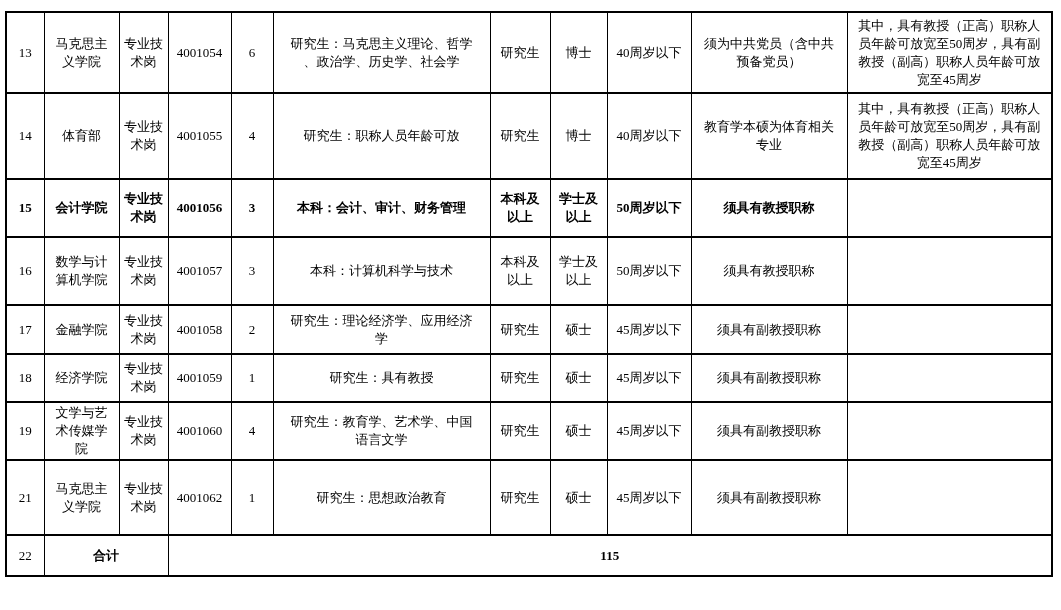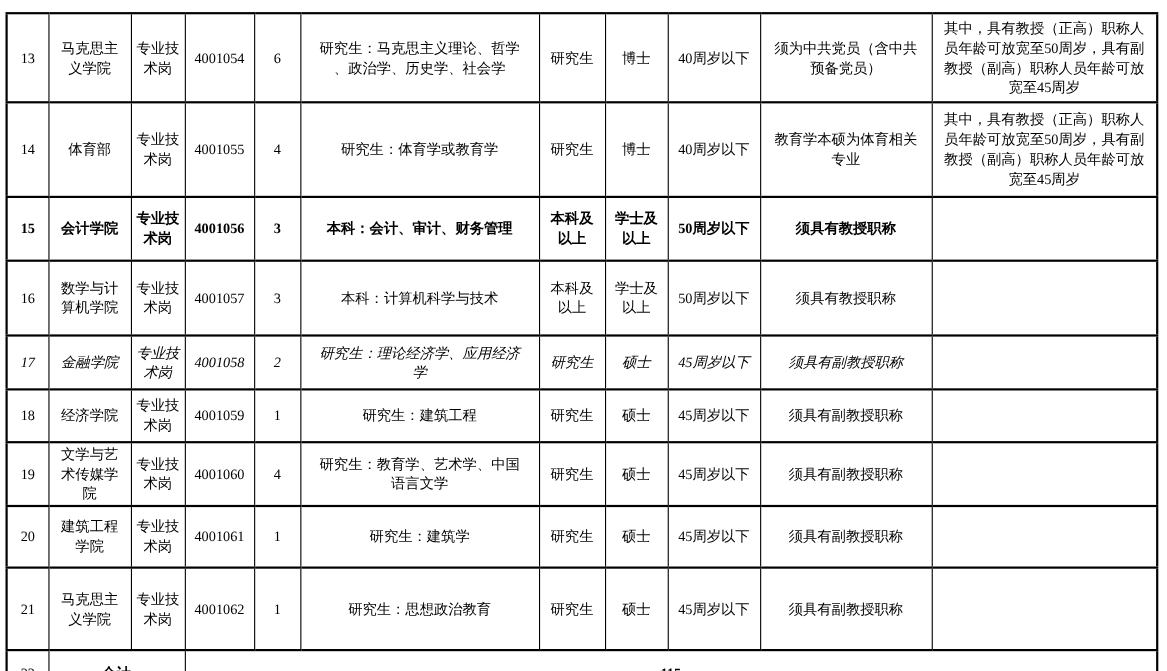--- a/index.html
+++ b/index.html
@@ -70,21 +70,21 @@
 教授（副高）职称人员年龄可放
 宽至45周岁</td>
         </tr>
         <tr style="height: 86px;">
           <td>14</td>
           <td>体育部</td>
           <td>专业技
 术岗</td>
           <td>4001055</td>
           <td>4</td>
-          <td>研究生：体育学或教育学</td>
+          <td>研究生：职称人员年龄可放</td>
           <td>研究生</td>
           <td>博士</td>
           <td>40周岁以下</td>
           <td>教育学本硕为体育相关
 专业</td>
           <td>其中，具有教授（正高）职称人
 员年龄可放宽至50周岁，具有副
 教授（副高）职称人员年龄可放
 宽至45周岁</td>
         </tr>
@@ -114,21 +114,21 @@
           <td>3</td>
           <td>本科：计算机科学与技术</td>
           <td>本科及
 以上</td>
           <td>学士及
 以上</td>
           <td>50周岁以下</td>
           <td>须具有教授职称</td>
           <td></td>
         </tr>
-        <tr style="height: 49px; font-style: italic;">
+        <tr style="height: 49px;">
           <td>17</td>
           <td>金融学院</td>
           <td>专业技
 术岗</td>
           <td>4001058</td>
           <td>2</td>
           <td>研究生：理论经济学、应用经济
 学</td>
           <td>研究生</td>
           <td>硕士</td>
@@ -136,53 +136,38 @@
           <td>须具有副教授职称</td>
           <td></td>
         </tr>
         <tr style="height: 48px; padding-left: 40px;">
           <td>18</td>
           <td>经济学院</td>
           <td>专业技
 术岗</td>
           <td>4001059</td>
           <td>1</td>
-          <td>研究生：建筑工程</td>
+          <td>研究生：具有教授</td>
           <td>研究生</td>
           <td>硕士</td>
           <td>45周岁以下</td>
           <td>须具有副教授职称</td>
           <td></td>
         </tr>
         <tr style="height: 56px;">
           <td>19</td>
           <td>文学与艺
 术传媒学
 院</td>
           <td>专业技
 术岗</td>
           <td>4001060</td>
           <td>4</td>
           <td>研究生：教育学、艺术学、中国
 语言文学</td>
-          <td>研究生</td>
-          <td>硕士</td>
-          <td>45周岁以下</td>
-          <td>须具有副教授职称</td>
-          <td></td>
-        </tr>
-        <tr style="height: 56px;">
-          <td>20</td>
-          <td>建筑工程
-学院</td>
-          <td>专业技
-术岗</td>
-          <td>4001061</td>
-          <td>1</td>
-          <td>研究生：建筑学</td>
           <td>研究生</td>
           <td>硕士</td>
           <td>45周岁以下</td>
           <td>须具有副教授职称</td>
           <td></td>
         </tr>
         <tr style="height: 75px;">
           <td>21</td>
           <td>马克思主
 义学院</td>

